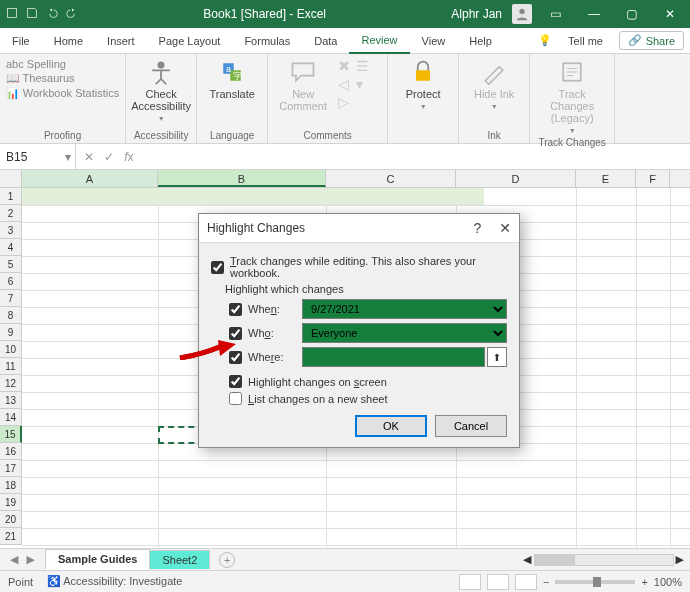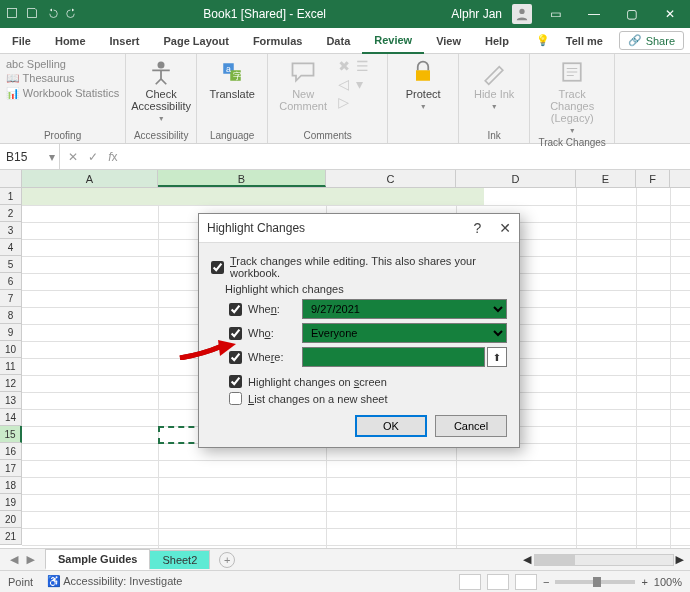--- a/index.html
+++ b/index.html
@@ -9,39 +9,39 @@
   .titlebar { background: #217346; height: 28px; display: flex; align-items: center; color: #fff; font-size: 12px; padding: 0 6px; }
   .titlebar .left-icons { display: flex; gap: 8px; align-items: center; }
   .titlebar .left-icons svg { fill: #fff; width: 12px; height: 12px; opacity: 0.9; }
   .titlebar .title { flex: 1; text-align: center; }
   .titlebar .right { display: flex; gap: 10px; align-items: center; }
   .titlebar .avatar { width: 20px; height: 20px; background: #e6e6e6; border-radius: 2px; display: flex; align-items: center; justify-content: center; }
   .titlebar .winbtn { width: 28px; text-align: center; }
 
   
   .ribbon-tabs { background: #fff; height: 26px; display: flex; align-items: center; border-bottom: 1px solid #d4d4d4; }
-  .ribbon-tabs .tab { padding: 0 12px; height: 26px; display: flex; align-items: center; cursor: pointer; color: #444; font-weight: bold; }
+  .ribbon-tabs .tab { padding: 0 12px; height: 26px; display: flex; align-items: center; cursor: pointer; color: #444; }
   .ribbon-tabs .tab.active { border-bottom: 2px solid #217346; color: #217346; }
   .ribbon-tabs .right-tabs { margin-left: auto; display: flex; align-items: center; gap: 4px; }
   .share-btn { border: 1px solid #c1c1c1; padding: 2px 8px; border-radius: 3px; color: #217346; display: flex; align-items: center; gap: 4px; font-size: 11px; margin-right: 6px; }
 
   
   .ribbon { background: #f3f3f3; height: 90px; display: flex; border-bottom: 1px solid #d4d4d4; font-size: 11px; }
   .ribbon .group { border-right: 1px solid #d8d8d8; padding: 4px 6px 2px; display: flex; flex-direction: column; justify-content: space-between; }
   .ribbon .group .group-body { display: flex; gap: 6px; }
   .ribbon .group .group-label { text-align: center; font-size: 10px; color: #6a6a6a; padding-top: 2px; }
   .ribbon .vlist { display: flex; flex-direction: column; gap: 2px; color: #888; }
   .ribbon .bigbtn { display: flex; flex-direction: column; align-items: center; width: 58px; gap: 2px; font-size: 11px; color: #444; text-align: center; }
   .ribbon .bigbtn.disabled { color: #b0b0b0; }
   .ribbon .bigbtn .arr { font-size: 8px; color: #888; }
   .ribbon .bigbtn svg { width: 28px; height: 28px; }
 
   
   .fbar { background: #fff; height: 26px; border-bottom: 1px solid #d4d4d4; display: flex; align-items: center; font-size: 12px; }
-  .namebox { width: 60px; border-right: 1px solid #d4d4d4; padding-left: 6px; display:flex; align-items:center; height:100%; }
+  .namebox { width: 76px; border-right: 1px solid #d4d4d4; padding-left: 6px; display:flex; align-items:center; height:100%; }
   .namebox .dd { margin-left:auto; padding-right:4px; color:#888;}
   .fx-icons { display: flex; gap: 10px; align-items: center; padding: 0 8px; color: #999; }
   .fx-input { flex: 1; padding-left: 6px; }
 
   
   .grid-area { position: relative; background: #fff; height: 378px; overflow: hidden; }
   .colheaders { display: flex; height: 18px; background: #f0f0f0; border-bottom: 1px solid #ccc; font-size: 11px; }
   .corner { width: 22px; border-right: 1px solid #ccc; background: #f0f0f0; }
   .colh { border-right: 1px solid #ccc; text-align: center; line-height: 18px; }
   .colh.selA { background: #d6ead9; }

